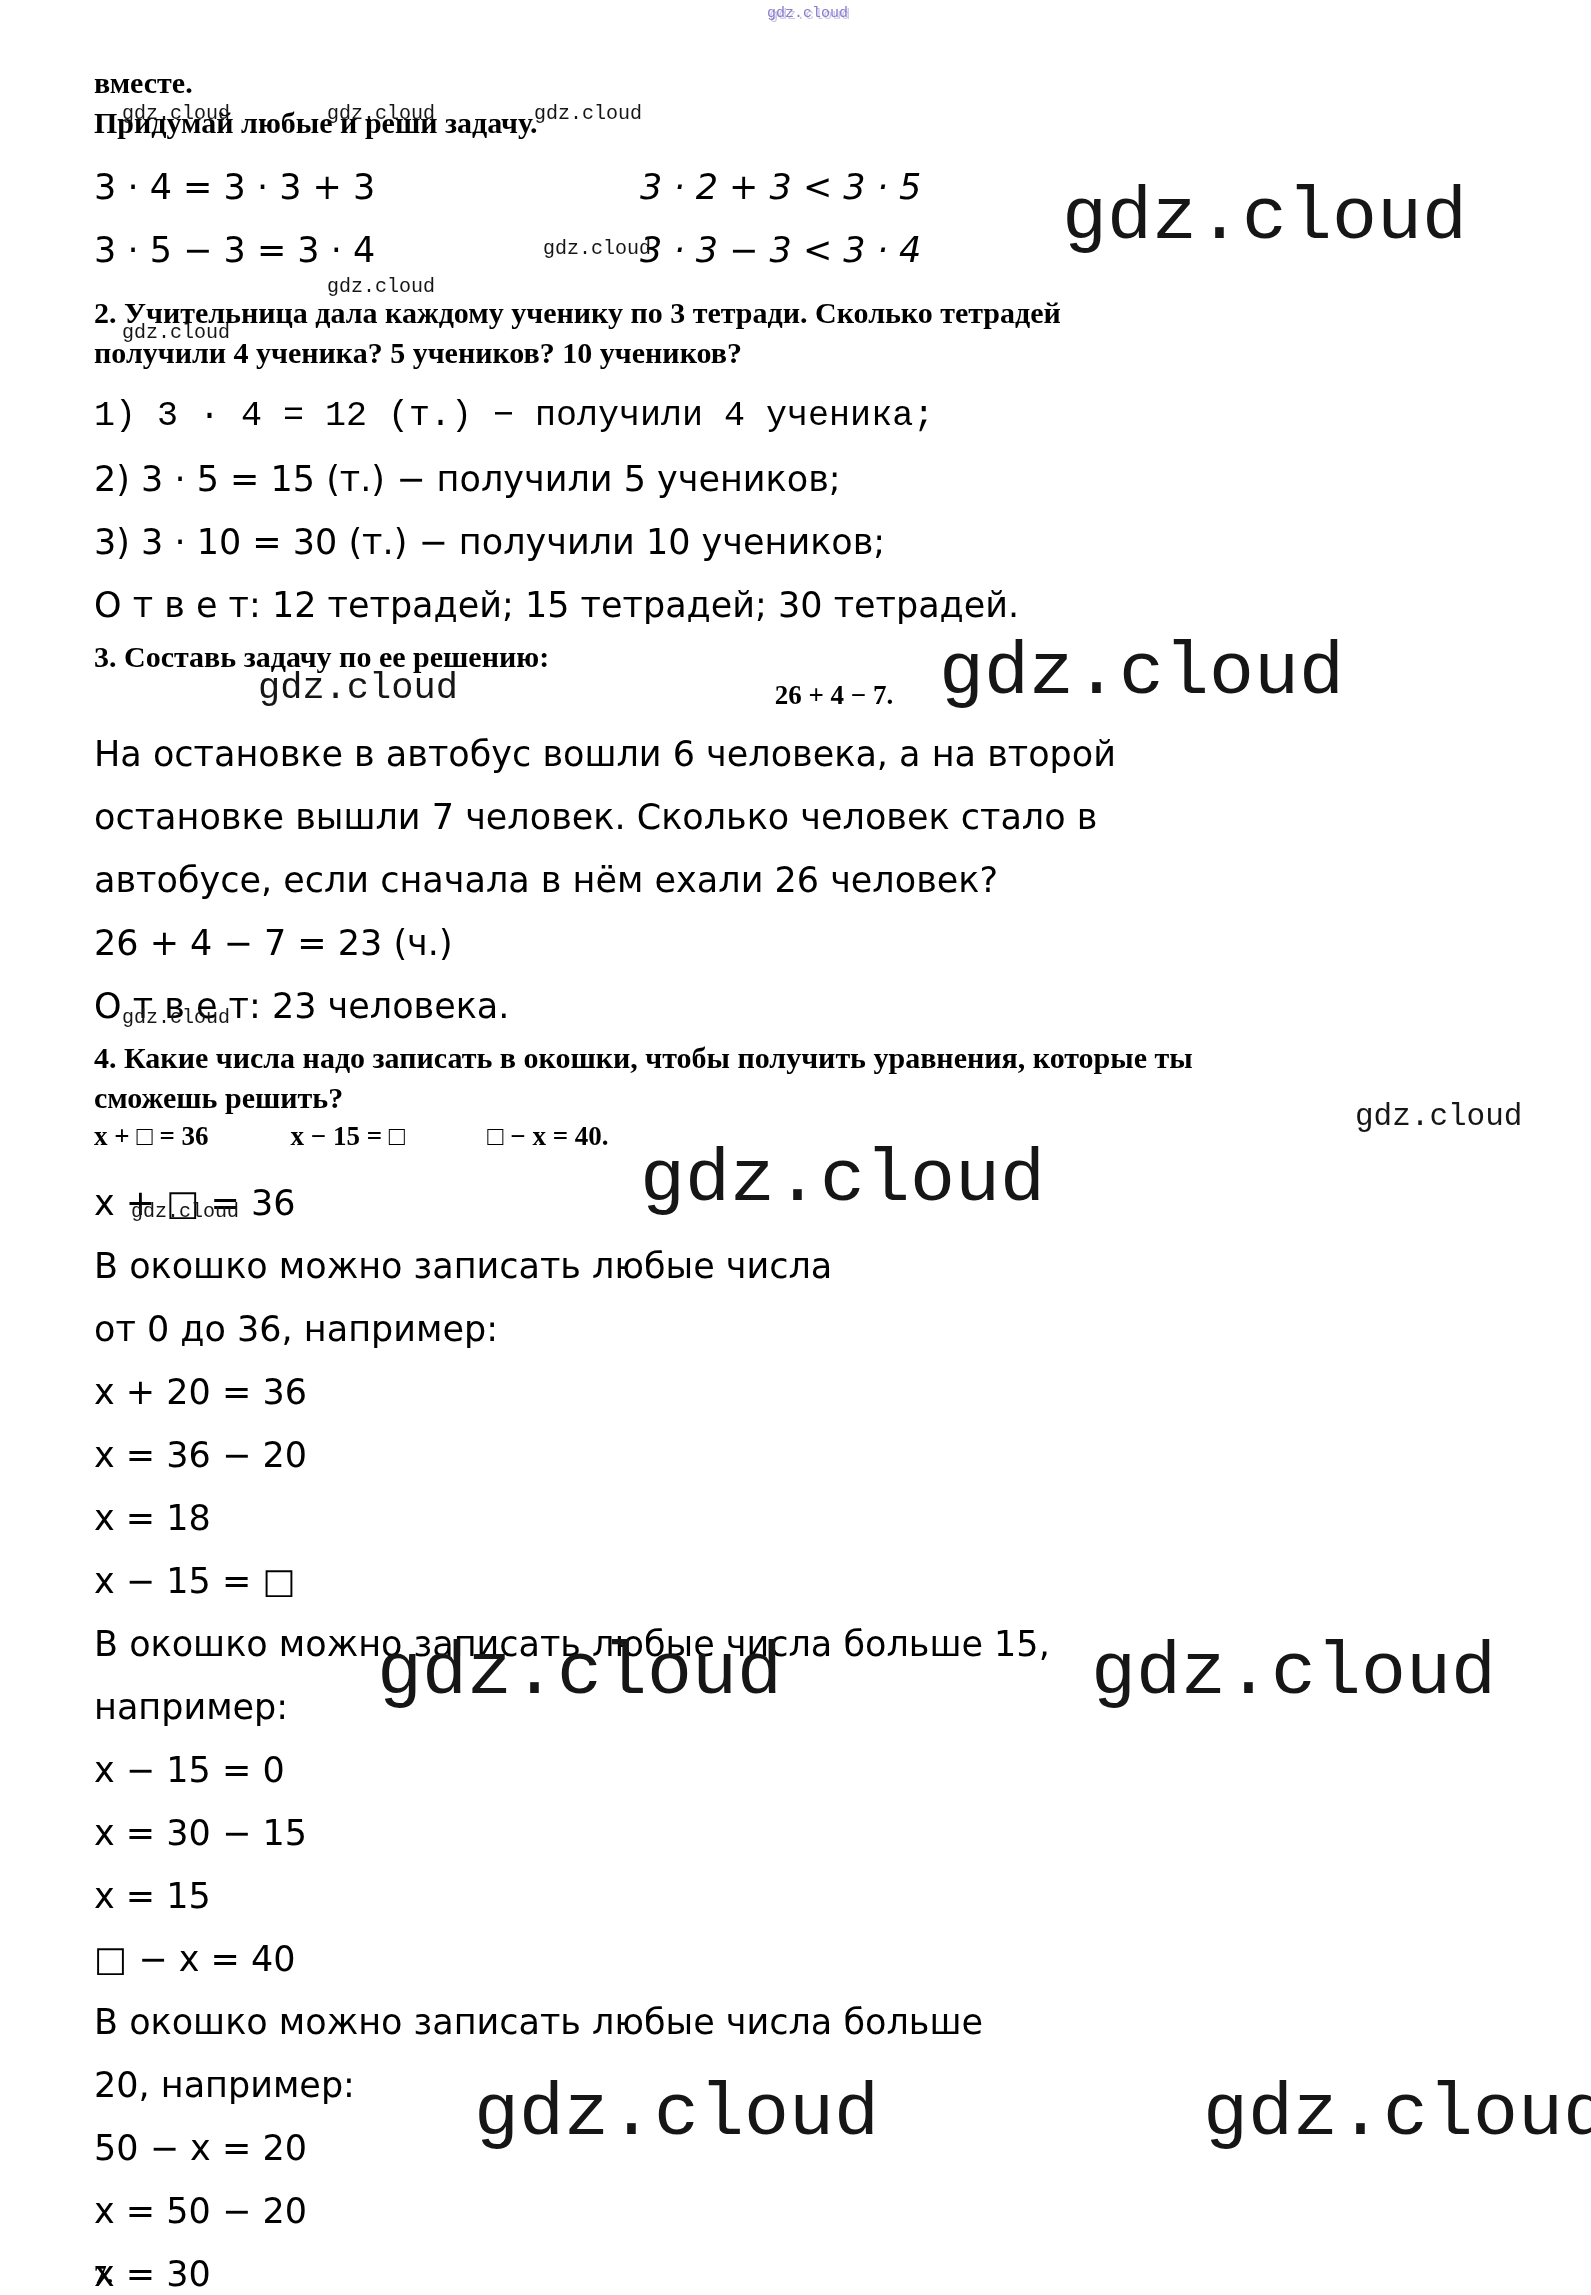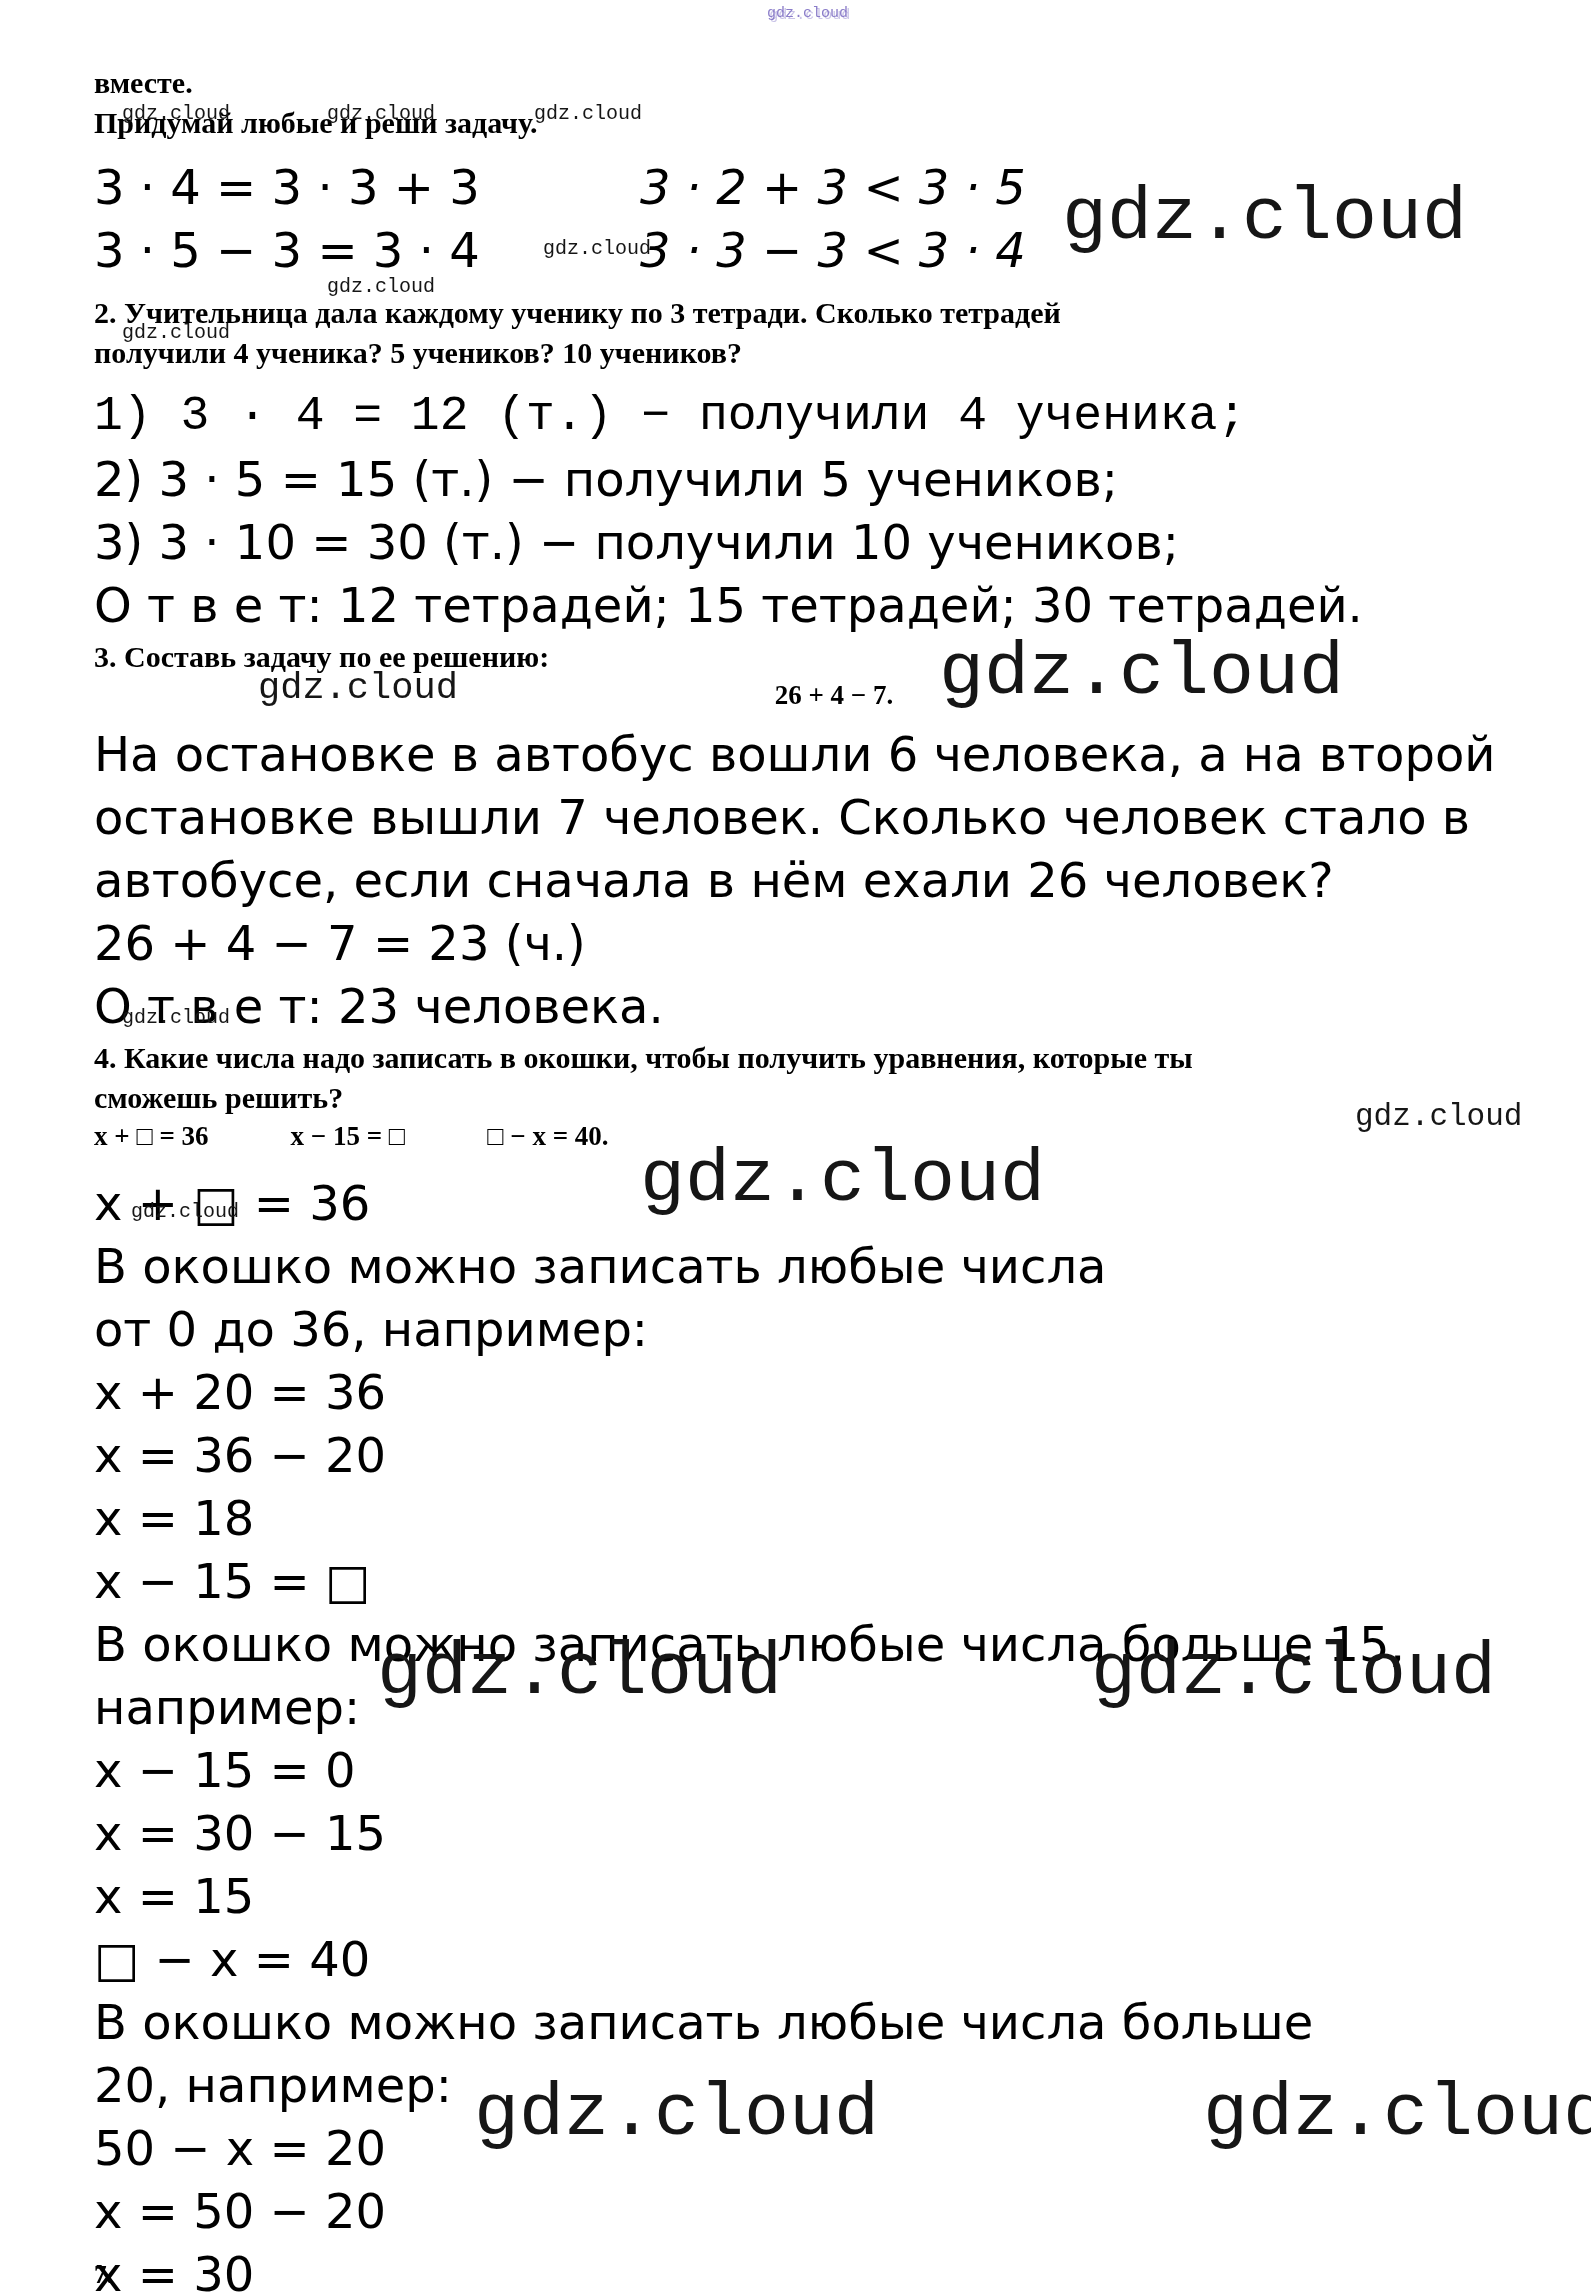--- a/index.html
+++ b/index.html
@@ -7,21 +7,21 @@
     position: relative;
     width: 1592px; height: 2295px;
     background: var(--paper, #ffffff);
     color: var(--ink, #000000);
     box-sizing: border-box;
     padding: 63px 18px 0 94px;
     overflow: hidden;
   }
   .h-bold { font: 700 30px/40px "Liberation Serif", "DejaVu Serif", serif; white-space: nowrap; }
   .expr   { font: 700 27px/36px "Liberation Serif", "DejaVu Serif", serif; white-space: nowrap; text-align: center; }
-  .big    { font-family: "DejaVu Sans", sans-serif; font-size: 48px; line-height: 63px; white-space: nowrap; }
+  .big    { font-family: "DejaVu Sans", sans-serif; font-size: 35px; line-height: 63px; white-space: nowrap; }
   .math-row { position: relative; height: 63px; }
   .math-row .left  { position: absolute; left: 0; top: 0; }
   .math-row .right { position: absolute; left: 546px; top: 0; font-style: italic; }
   .mt14 { margin-top: 10.5px; }
   .mt16 { margin-top: 12px; font-family: Liberation Mono, monospace; }
   .mt18 { margin-top: 13.4px; }
   .mt24 { margin-top: 18px; }
   .eq-row { display: flex; gap: 82px; }
   .wm { position: absolute; font-family: Liberation Mono, monospace; color: var(--wm_dark, #161616); white-space: nowrap; z-index: 6; }
   .wm-big   { font-size: 75px; }

